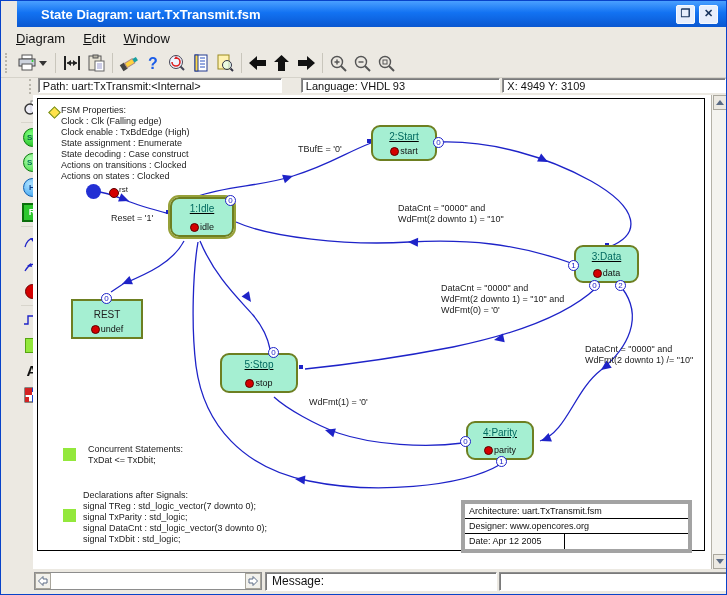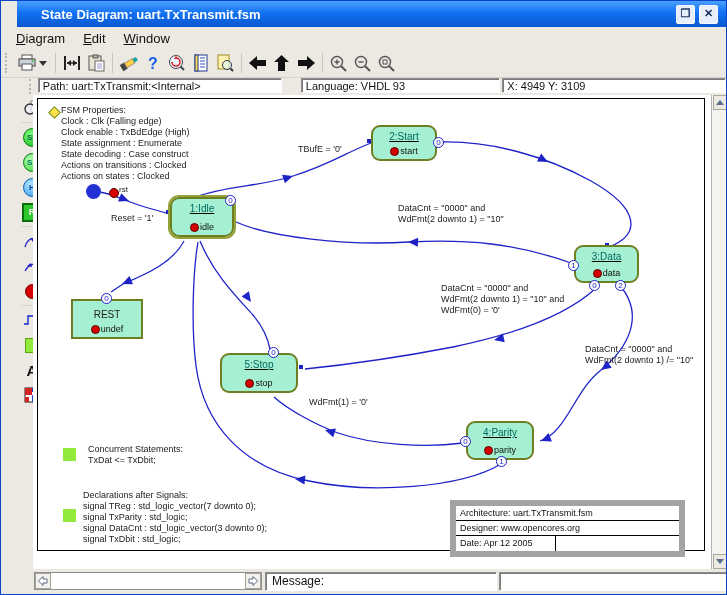--- a/index.html
+++ b/index.html
@@ -64,21 +64,21 @@
   .tlabel{position:absolute;font-size:9px;line-height:11px;color:#222;z-index:3;white-space:nowrap;}
   .note{position:absolute;font-size:9px;line-height:11px;color:#222;z-index:3;white-space:nowrap;}
   .gsq{position:absolute;width:13px;height:13px;background:#93e83c;z-index:3;}
   .diamond{position:absolute;width:7px;height:7px;background:#ffe24a;border:1px solid #6b8a1f;
     transform:rotate(45deg);z-index:3;}
   .init-circle{position:absolute;width:15px;height:15px;border-radius:50%;background:#2330d4;z-index:3;}
   .init-dot{position:absolute;width:10px;height:10px;border-radius:50%;background:#d40000;border:1px solid #5c0000;
     box-sizing:border-box;z-index:4;}
   .init-label{position:absolute;font-size:8px;color:#222;z-index:4;}
   
-  .infobox{position:absolute;left:417px;top:405px;width:223px;background:#fff;border:6px solid #a3a3a3;z-index:3;}
+  .infobox{position:absolute;left:428px;top:405px;width:223px;background:#fff;border:4px solid #a3a3a3;z-index:3;}
   .inforow{font-size:9px;color:#111;height:15px;line-height:15px;padding-left:4px;border-bottom:1px solid #000;
     box-sizing:border-box;white-space:nowrap;}
   .inforow:last-child{border-bottom:none;display:flex;}
   .inforow .datecell{width:96px;border-right:1px solid #000;box-sizing:border-box;}
   
   .vscroll{position:absolute;left:710px;top:94px;width:16px;height:474px;background:#f4f3ef;
     border-left:1px solid #b5b2a8;box-sizing:border-box;}
   .vbtn{position:absolute;left:1px;width:14px;height:15px;background:#ece9e2;border:1px solid #aaa79d;
     box-sizing:border-box;display:flex;align-items:center;justify-content:center;}
   .tri-up{width:0;height:0;border-left:4px solid transparent;border-right:4px solid transparent;border-bottom:5px solid #5a6b85;}

